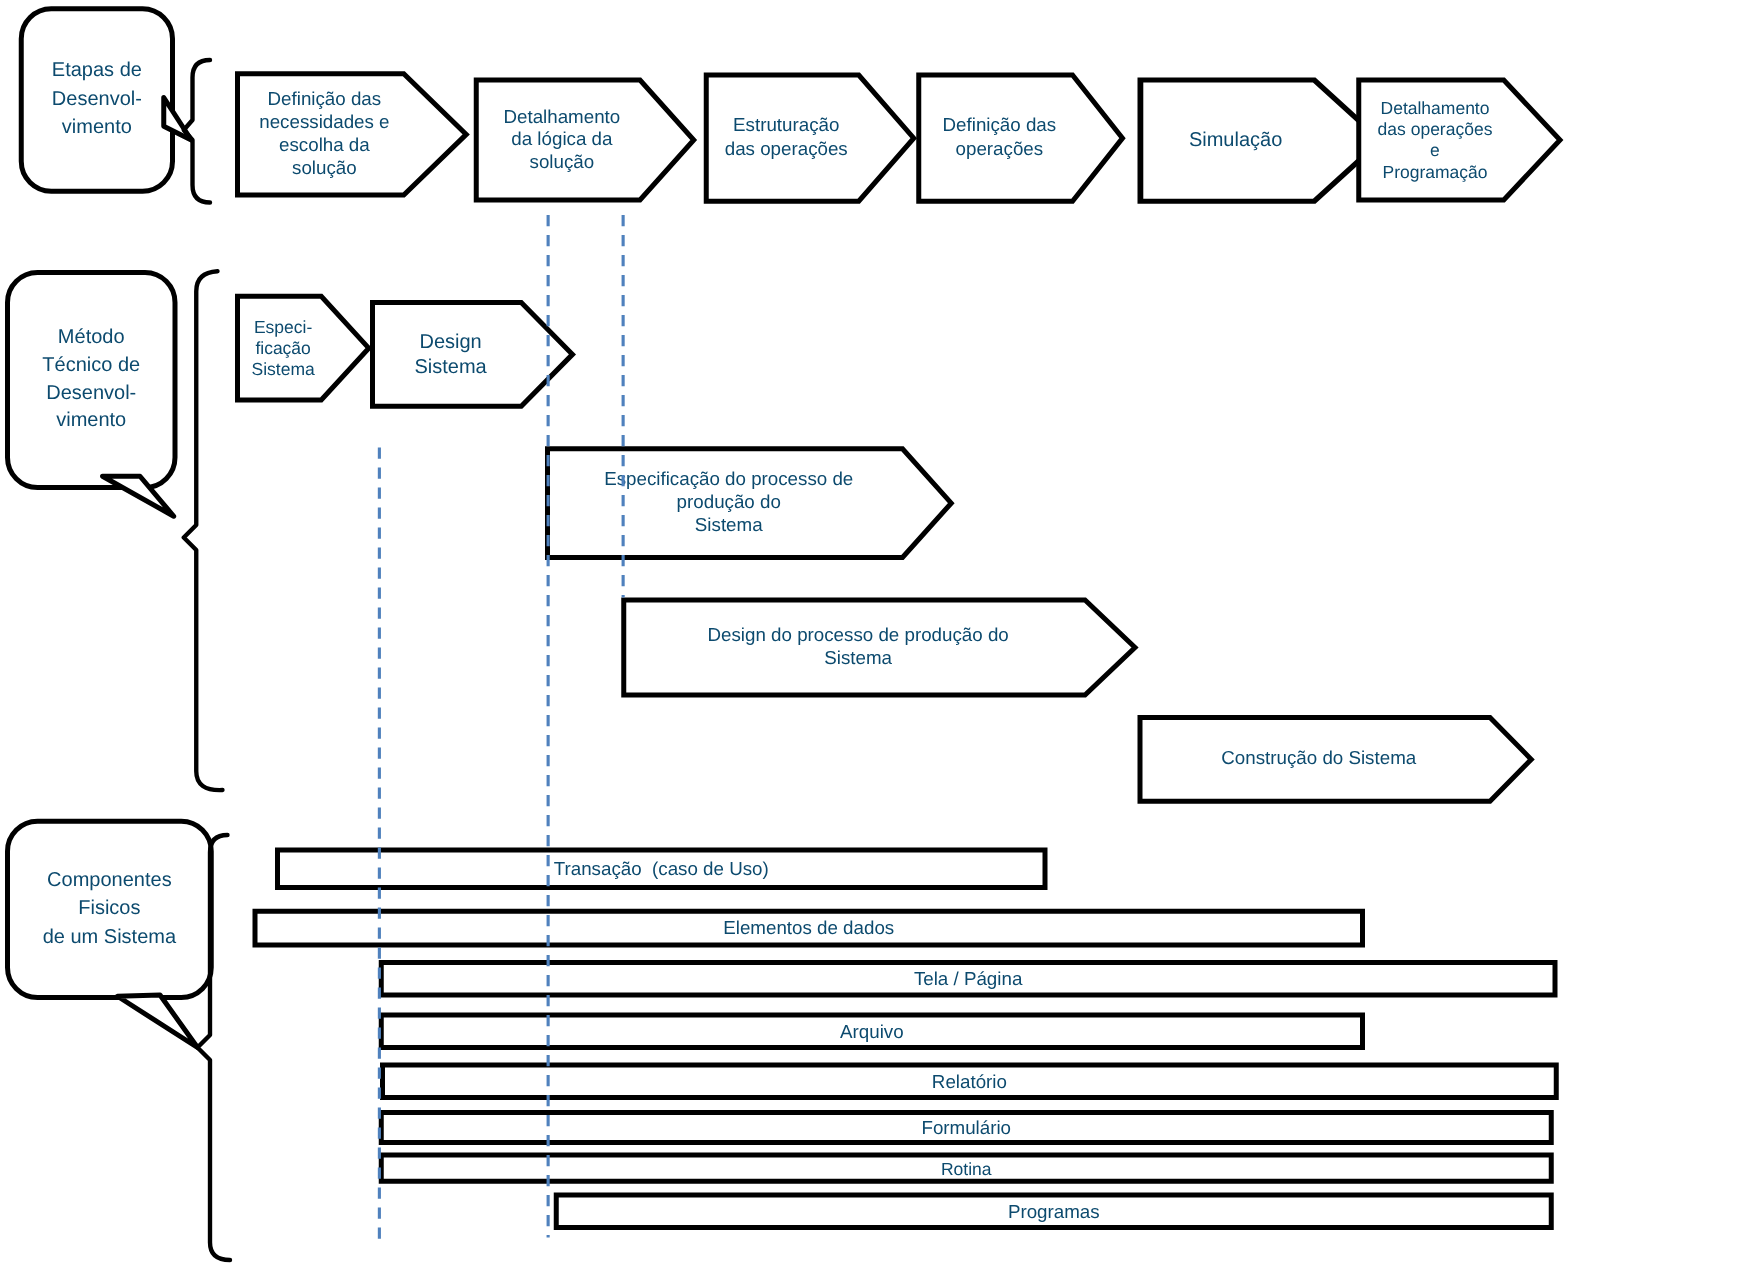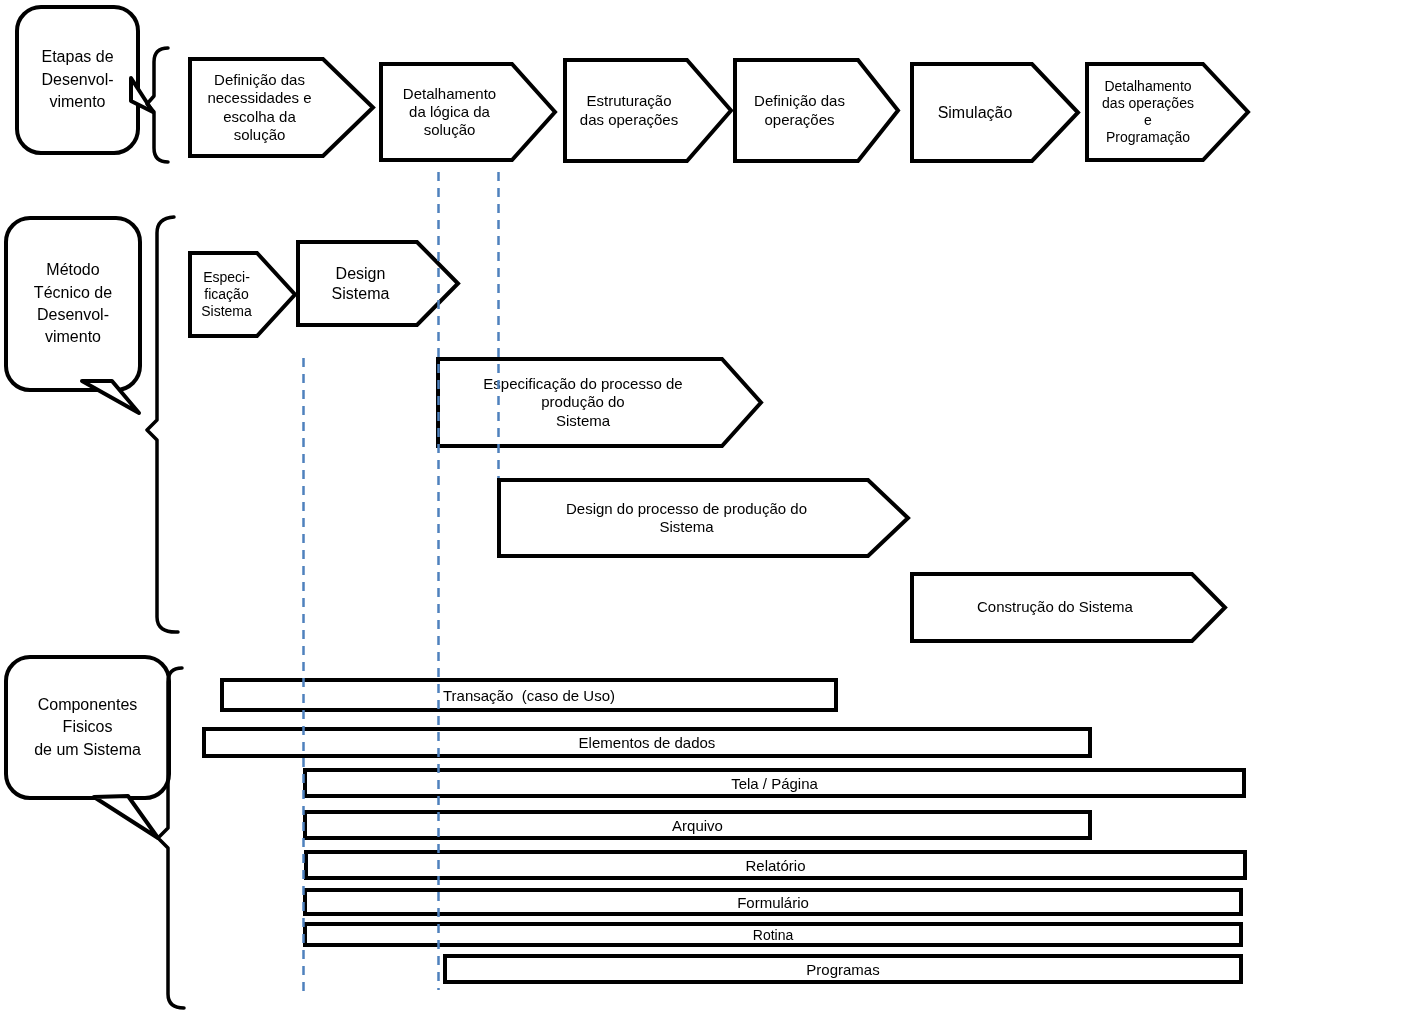--- a/index.html
+++ b/index.html
@@ -1,18 +1,18 @@
 <!DOCTYPE html>
 <html style="--shape-stroke: #000000; --shape-fill: #ffffff; --dashed-line: #4f81bd; --text: #1a1a1a;"><head>
 <meta charset="utf-8">
 <style>
   html,body{margin:0;padding:0;background:#fff;}
   .canvas{
     position:relative;width:1404px;height:1014px;background:#fff;overflow:hidden;
-    font-family:"Liberation Sans",sans-serif;color:#000000;
+    font-family:"Liberation Sans",sans-serif;color:#0c4a6e;
   }
   .bubble{
     position:absolute;box-sizing:border-box;background:var(--shape-fill,#fff);
     border:4px solid var(--shape-stroke,#000);border-radius:26px;
     display:flex;align-items:center;justify-content:center;z-index:2;
   }
   .bubble-label{white-space:pre-line;text-align:center;font-size:16px;line-height:1.4;}
   .arrow{position:absolute;z-index:2;}
   .arrow svg{position:absolute;left:0;top:0;width:100%;height:100%;overflow:visible;}
   .outline{fill:var(--shape-fill,#fff);stroke:var(--shape-stroke,#000);stroke-width:4;stroke-linejoin:miter;}
@@ -76,37 +76,37 @@
     <div class="label" style="right:38px;">Estruturação
 das operações</div>
   </div>
   <div class="arrow" style="left:733px;top:58px;width:167px;height:105px;">
     <svg viewBox="0 0 167 105" preserveAspectRatio="none">
         <polygon class="outline" points="2,2 125,2 165,52.5 125,103 2,103"></polygon>
       </svg>
     <div class="label" style="right:34px;">Definição das
 operações</div>
   </div>
-  <div class="arrow" style="left:910px;top:62px;width:170px;height:101px;">
+  <div class="arrow" style="left:910px;top:62px;width:170px;height:101px;padding-left:27px;">
     <svg viewBox="0 0 170 101" preserveAspectRatio="none">
         <polygon class="outline" points="2,2 122,2 168,50.5 122,99 2,99"></polygon>
       </svg>
     <div class="label" style="right:40px;font-size:16px;">Simulação</div>
   </div>
   <div class="arrow" style="left:1085px;top:62px;width:165px;height:100px;">
     <svg viewBox="0 0 165 100" preserveAspectRatio="none">
         <polygon class="outline" points="2,2 118,2 163,50 118,98 2,98"></polygon>
       </svg>
     <div class="label" style="right:39px;font-size:14px;line-height:1.2;">Detalhamento
 das operações
 e
 Programação</div>
   </div>
 
-  <div class="arrow" style="left:188px;top:251px;width:109px;height:87px;">
+  <div class="arrow" style="left:188px;top:235px;width:109px;height:87px;">
     <svg viewBox="0 0 109 87" preserveAspectRatio="none">
         <polygon class="outline" points="2,2 69,2 107,43.5 69,85 2,85"></polygon>
       </svg>
     <div class="label" style="right:32px;font-size:14px;">Especi-
 ficação
 Sistema</div>
   </div>
   <div class="arrow" style="left:296px;top:240px;width:164px;height:87px;">
     <svg viewBox="0 0 164 87" preserveAspectRatio="none">
         <polygon class="outline" points="2,2 121,2 162,43.5 121,85 2,85"></polygon>

